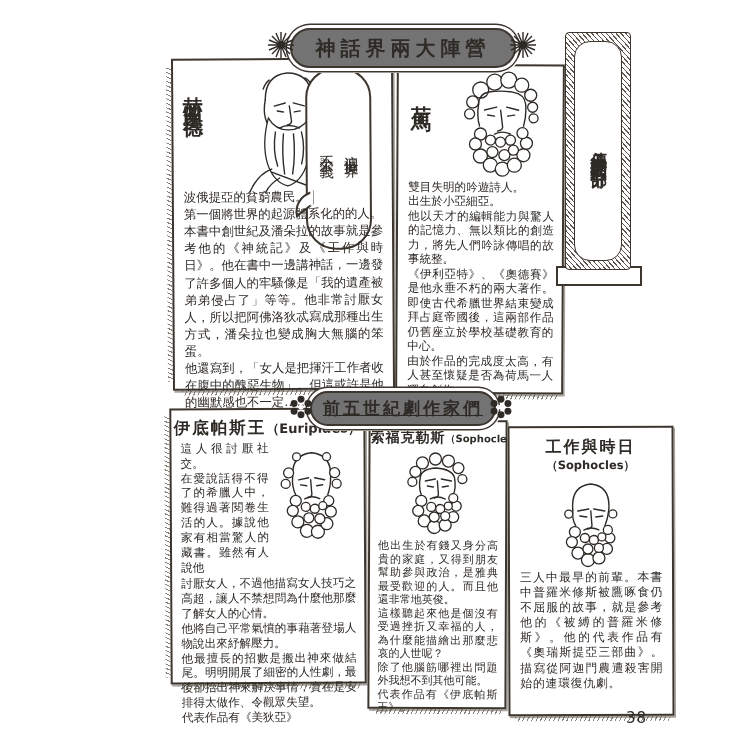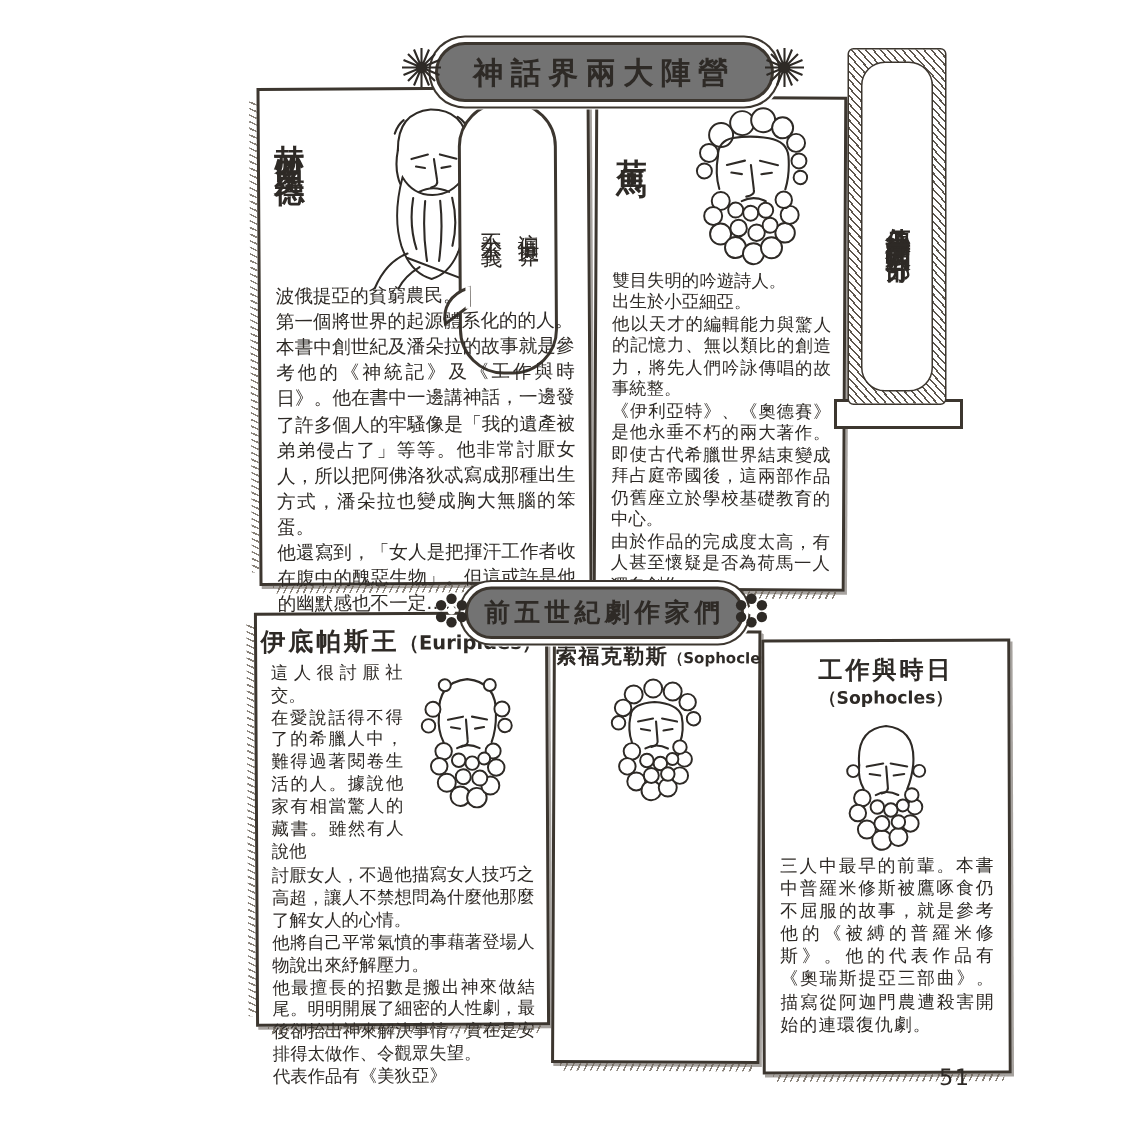--- a/index.html
+++ b/index.html
@@ -154,21 +154,21 @@
   </svg>
 
   <div class="side-frame">
     <div class="side-inner">
       <div class="side-text">傳承神話的人們（一部分）</div>
     </div>
   </div>
   <div class="side-base"></div>
 
   <div class="ribbon" style="left:310px;top:391px;width:182px;height:31px;">
-    <div class="t" style="font-size:17px;letter-spacing:3px;">前五世紀劇作家們</div>
+    <div class="t" style="font-size:17px;letter-spacing:3px;text-decoration:underline;">前五世紀劇作家們</div>
   </div>
   <svg class="burst" style="left:288px;top:394px;" width="26" height="26" viewBox="0 0 30 30">
     <g class="fillink">
         <circle cx="15" cy="6" r="4"></circle>
         <circle cx="23" cy="11" r="4"></circle>
         <circle cx="23" cy="20" r="4"></circle>
         <circle cx="15" cy="24" r="4"></circle>
         <circle cx="7" cy="20" r="4"></circle>
         <circle cx="7" cy="11" r="4"></circle>
       </g>
@@ -256,20 +256,24 @@
         <circle cx="66" cy="57" r="5"></circle>
           <circle cx="63" cy="49" r="4.5"></circle>
         <circle cx="41" cy="58" r="4.5"></circle>
           <circle cx="50" cy="60" r="4.5"></circle>
           <circle cx="58" cy="57" r="4"></circle>
         <circle cx="44" cy="68" r="5"></circle>
           <circle cx="55" cy="67" r="4.5"></circle>
       </g>
       <path class="ink" d="M40,50 Q47,46 55,50"></path>
     </svg>
+    <div class="soph-body">他出生於有錢又身分高貴的家庭，又得到朋友幫助參與政治，是雅典最受歡迎的人。而且他還非常地英俊。
+這樣聽起來他是個沒有受過挫折又幸福的人，為什麼能描繪出那麼悲哀的人世呢？
+除了他腦筋哪裡出問題外我想不到其他可能。
+代表作品有《伊底帕斯王》。</div>
   </div>
 
   <div class="panel" style="left:508px;top:426px;width:162px;height:286px;transform:rotate(-0.2deg);">
     <div class="pw-head" style="font-size:16px;letter-spacing:2px;margin-top:9px;">工作與時日</div>
     <div class="pw-head pw-latin" style="font-size:11.5px;margin-top:0;">（Sophocles）</div>
     <svg class="portrait" width="88" height="92" viewBox="0 0 88 92" style="margin:3px auto 0;">
       <path class="ink" d="M26,34 Q24,10 44,8 Q64,10 62,34 Q61,43 58,50"></path>
       <path class="ink" d="M26,34 Q25,43 29,50"></path>
       <g class="ink2">
           <circle cx="22" cy="38" r="4"></circle>
@@ -291,14 +295,14 @@
           <circle cx="47" cy="64" r="4.5"></circle>
           <circle cx="55" cy="61" r="4"></circle>
         <circle cx="41" cy="73" r="5"></circle>
           <circle cx="52" cy="72" r="4.5"></circle>
       </g>
       <path class="ink" d="M37,54 Q44,50 52,54"></path>
     </svg>
     <div class="aes-body">三人中最早的前輩。本書中普羅米修斯被鷹啄食仍不屈服的故事，就是參考他的《被縛的普羅米修斯》。他的代表作品有《奧瑞斯提亞三部曲》。描寫從阿迦門農遭殺害開始的連環復仇劇。</div>
   </div>
 
-  <div class="pagenum">51</div>
+  <div class="pagenum">38</div>
 </div>
 
 </body></html>

